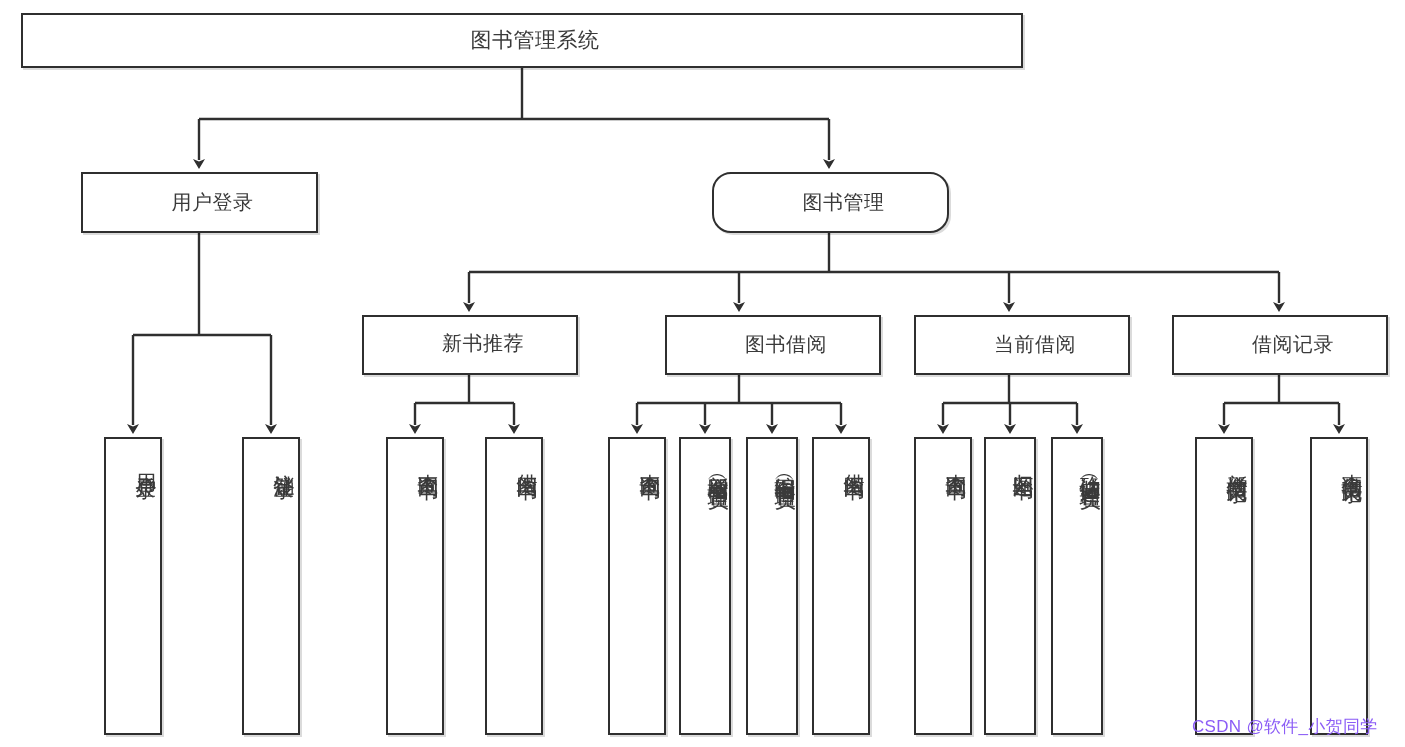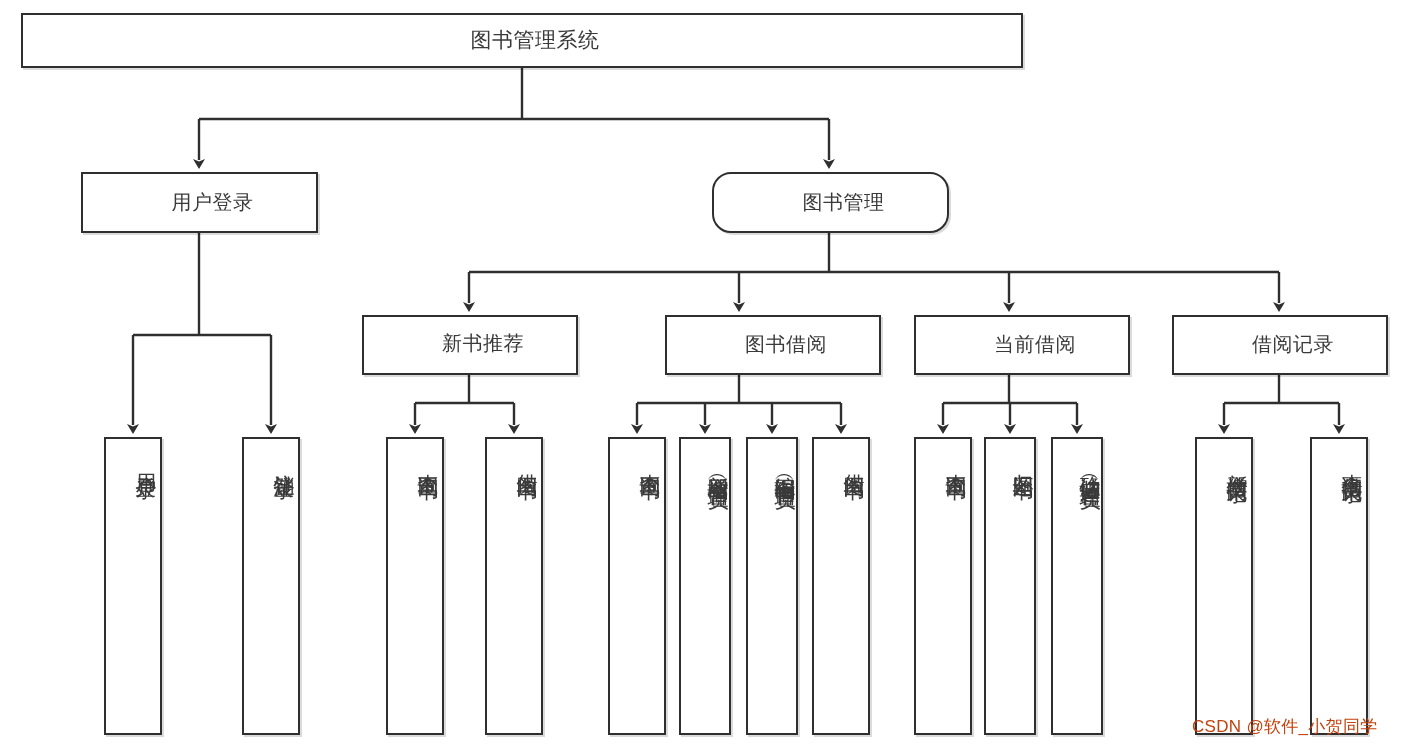--- a/index.html
+++ b/index.html
@@ -63,21 +63,21 @@
     text-orientation: upright;
     font-size: 21px;
     line-height: 1.24;
     letter-spacing: 2px;
   }
   .node.leaf.tall .label {
     padding-top: 2px;
   }
   .watermark {
     position: absolute;
-    color: #c2410c;
+    color: #8b5cf6;
     font-size: 17px;
     white-space: nowrap;
     letter-spacing: 0.3px;
   }
 </style>
 </head>
 <body>
 
 <div id="canvas">
 

